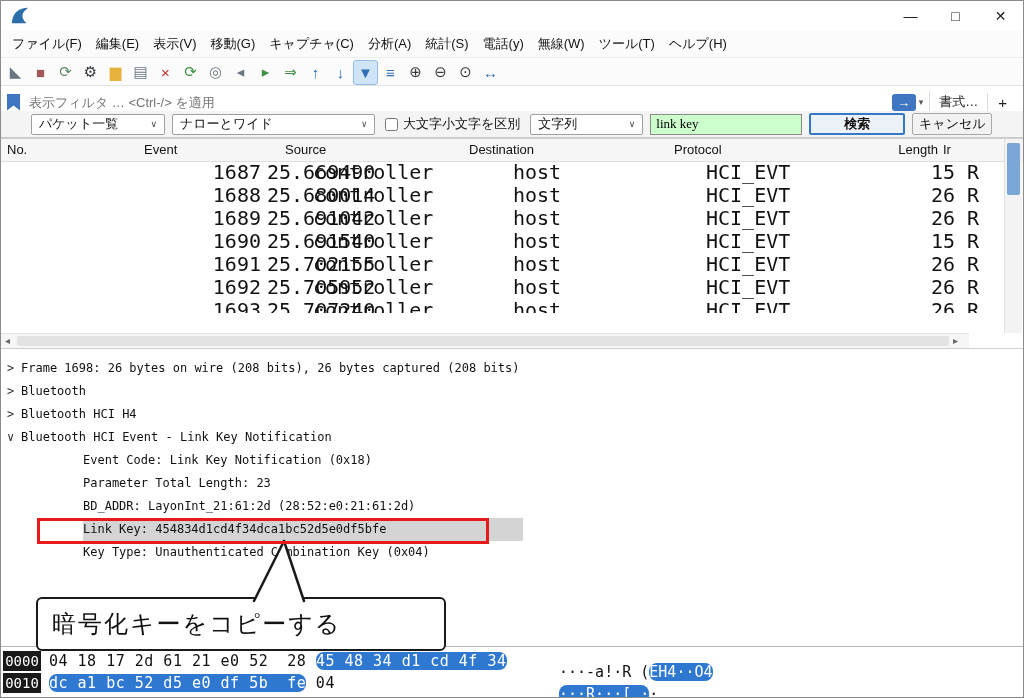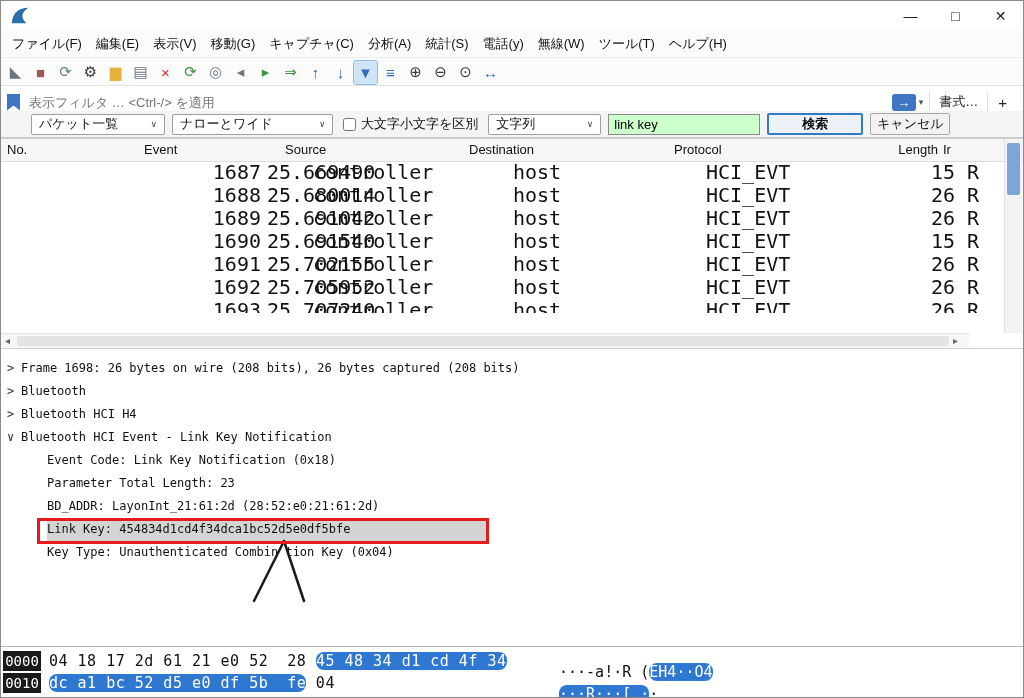--- a/index.html
+++ b/index.html
@@ -36,25 +36,25 @@
   .fmt-btn{font-size:13px;padding:2px 9px;border-left:1px solid #ddd;color:#222;}
   .add-btn{font-size:15px;padding:1px 10px;border-left:1px solid #ddd;color:#222;}
 
   
   .searchbar{position:absolute;left:0;top:110px;width:100%;height:27px;background:#f4f4f4;
     border-bottom:1px solid #c9c9c9;display:flex;align-items:center;gap:7px;padding-left:30px;
     font-size:13px;box-sizing:border-box;}
   .combo{height:21px;background:#fff;border:1px solid #9f9f9f;border-radius:2px;display:flex;
     align-items:center;padding:0 7px;box-sizing:border-box;}
   .combo .caret{margin-left:auto;font-size:9px;color:#444;padding-left:6px;}
-  .combo1{width:134px;}.combo2{width:161px;font-family:Liberation Mono, monospace;}.combo3{width:113px;}
+  .combo1{width:134px;}.combo2{width:203px;font-family:Liberation Mono, monospace;}.combo3{width:113px;}
   .chk-wrap{display:flex;align-items:center;gap:5px;margin:0 3px;}
   .chk-wrap input{width:13px;height:13px;margin:0;}
   .search-input{width:140px;height:19px;background:#ccffcc;border:1px solid #8a8a8a;font-size:13px;
-    padding:0 5px;font-family:Liberation Sans, sans-serif;}
+    padding:0 5px;font-family:Liberation Serif, serif;}
   .btn{height:22px;display:flex;align-items:center;justify-content:center;font-size:13px;border-radius:2px;}
   .find-btn{width:96px;background:#edf2f9;border:2px solid #3478c8;box-sizing:border-box;font-weight:bold;}
   .cancel-btn{width:80px;background:#f2f2f2;border:1px solid #a8a8a8;box-sizing:border-box;}
 
   
   .plist{position:absolute;left:0;top:137px;width:100%;height:195px;background:#fff;border-top:1px solid #cfcfcf;box-sizing:border-box;}
   .plist-header{position:absolute;left:0;top:0;width:100%;height:22px;background:#f6f6f6;
     border-bottom:1px solid #dedede;font-size:13px;}
   .ph{position:absolute;top:3px;white-space:nowrap;}
   .rows{position:absolute;left:0;top:22px;width:100%;height:152px;font-family:"DejaVu Sans Mono","Liberation Mono",monospace;font-size:20px;overflow:hidden;margin-left:32px;}
@@ -75,21 +75,21 @@
   .hscroll{position:absolute;left:0;top:332px;width:968px;height:15px;background:#f6f6f6;border-top:1px solid #e3e3e3;box-sizing:border-box;}
   .harrow{position:absolute;top:1px;font-size:10px;color:#666;}
   .ha-left{left:4px;}.ha-right{left:952px;}
   .hthumb{position:absolute;left:16px;top:2px;width:932px;height:10px;background:#e3e3e3;border-radius:2px;}
 
   
   .detail{position:absolute;left:0;top:347px;width:100%;height:298px;background:#fff;border-top:1px solid #cfcfcf;
     font-family:"DejaVu Sans Mono","Liberation Mono",monospace;font-size:12px;box-sizing:border-box;padding-top:8px;}
   .drow{height:23px;line-height:23px;white-space:pre;}
   .lvl0{padding-left:6px;}
-  .lvl1{padding-left:32px;}
+  .lvl1{padding-left:32px;margin-left:36px;}
   .arrow{display:inline-block;width:14px;color:#333;}
   .sel-bg{background:#d4d4d4;display:inline-block;width:440px;}
 
   
   .redbox{position:absolute;left:36px;top:517px;width:452px;height:26px;border:3px solid #e51b1b;
     box-sizing:border-box;z-index:7;pointer-events:none;}
 
   
   .callout{position:absolute;left:35px;top:596px;width:410px;height:54px;background:#fff;
     border:2.5px solid #1a1a1a;border-radius:6px;z-index:5;display:flex;align-items:center;
@@ -297,20 +297,23 @@
   </div>
 
   <div class="redbox"></div>
 
   <svg class="pointer-svg" width="80" height="64" viewBox="0 0 80 64">
     <polygon points="43,2 13,62 63,62" fill="#ffffff"></polygon>
     <line x1="13" y1="62" x2="43" y2="2" stroke="#1a1a1a" stroke-width="2.5" stroke-linecap="round"></line>
     <line x1="63" y1="62" x2="43" y2="2" stroke="#1a1a1a" stroke-width="2.5" stroke-linecap="round"></line>
   </svg>
 
+  <div class="callout">
+    <span>暗号化キーをコピーする</span>
+  </div>
 
   <div class="hexpane">
     <div class="hexline">
       <span class="offset">0000</span>
       <span class="bytes"><span>04 18 17 2d 61 21 e0 52  28 </span><span class="hl">45 48 34 d1 cd 4f 34</span><span></span></span>
       <span class="ascii"><span>···-a!·R (</span><span class="hl">EH4··O4</span><span></span></span>
     </div>
     <div class="hexline">
       <span class="offset">0010</span>
       <span class="bytes"><span></span><span class="hl">dc a1 bc 52 d5 e0 df 5b  fe</span><span> 04</span></span>

